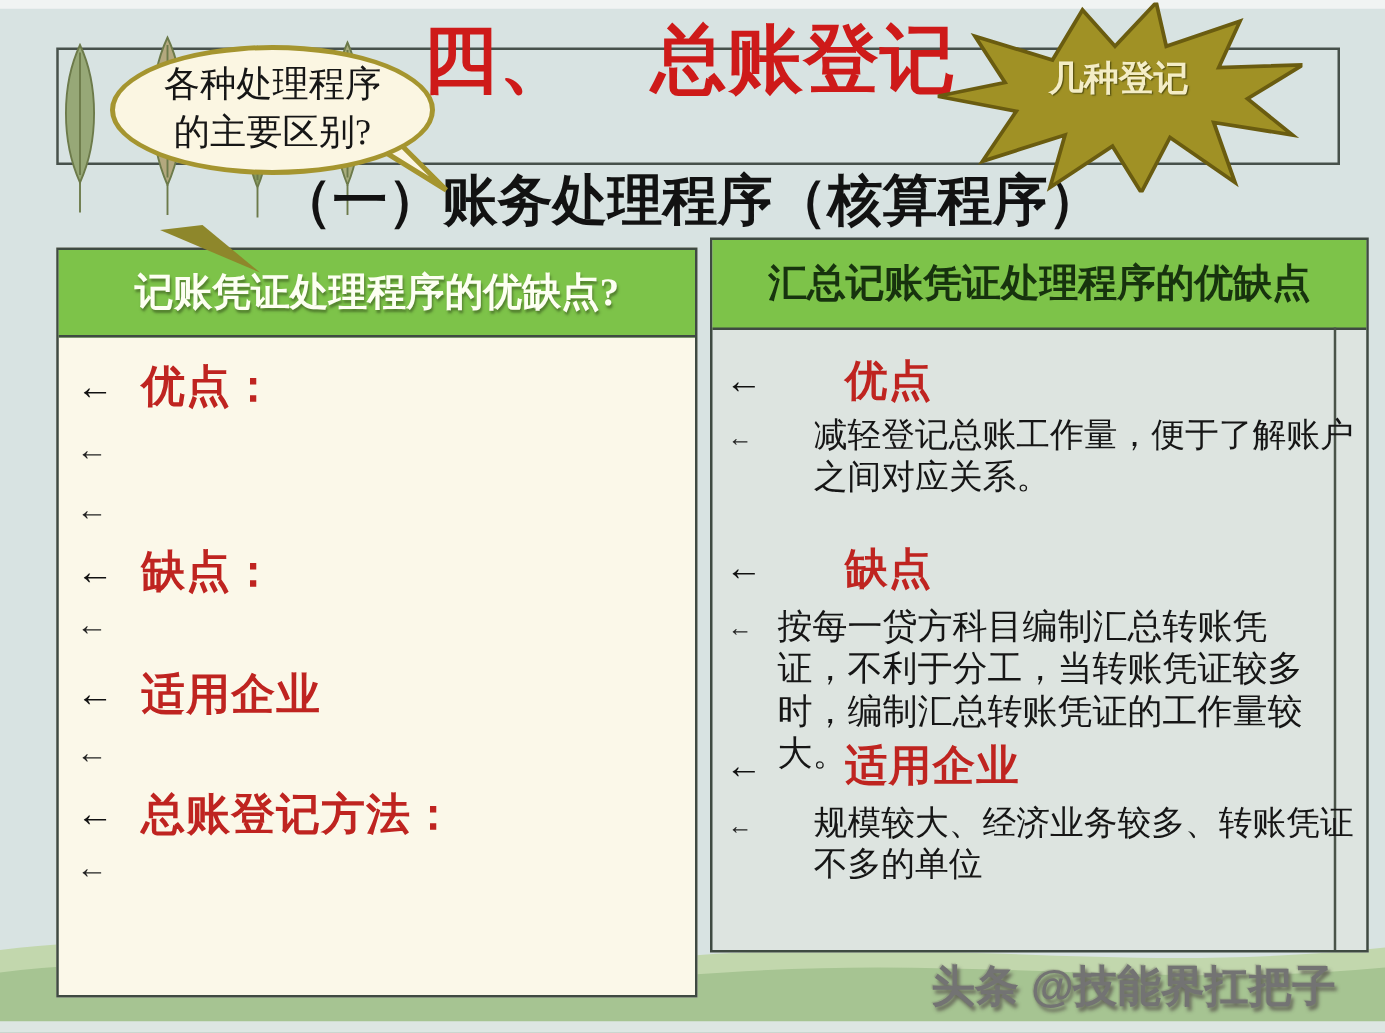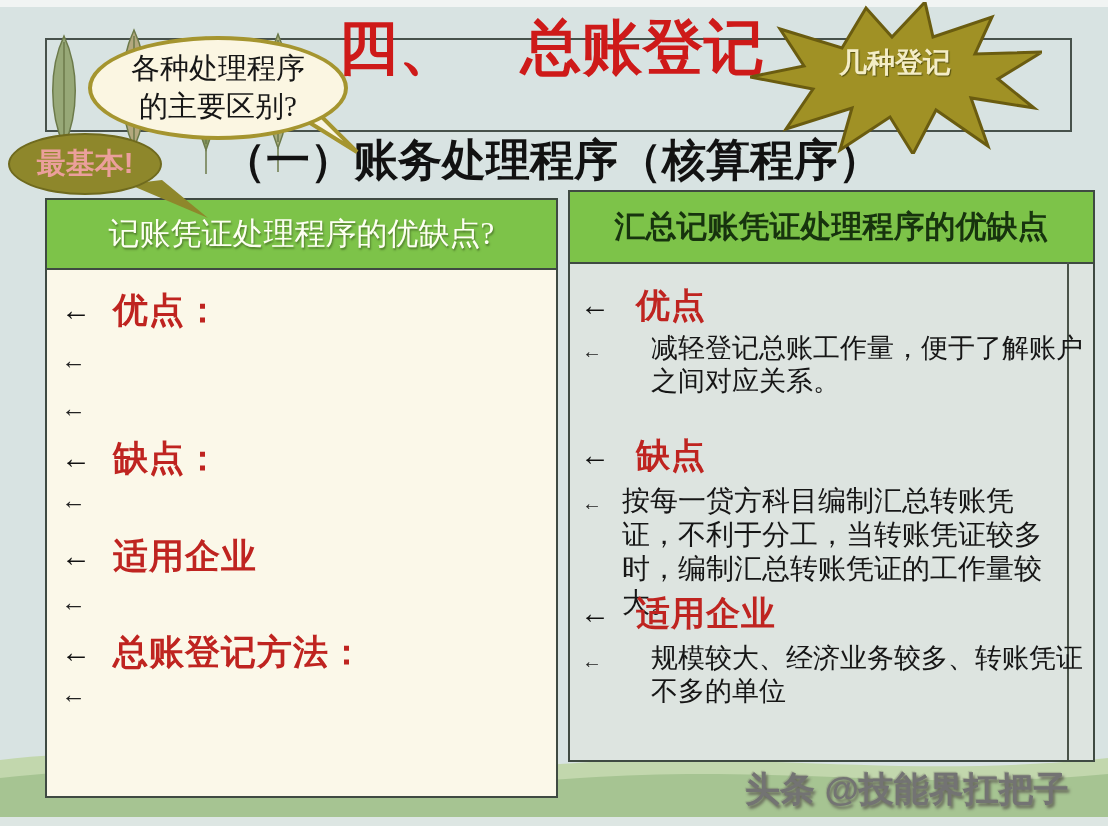--- a/index.html
+++ b/index.html
@@ -41,32 +41,32 @@
     font-size:44px;font-weight:800;color:#121212;white-space:nowrap;text-align:center;
   }
   .panel{position:absolute;border:2px solid #3f4a42;z-index:3;}
   .panel-left{left:45px;top:198px;width:509px;height:596px;background:#fbf8e9;}
   .panel-right{left:568px;top:190px;width:523px;height:568px;background:#dde4e0;}
   .panel-header{
     height:68px;background:#7dc349;border-bottom:2px solid #3f4a42;
     display:flex;align-items:center;justify-content:center;
     font-family:"Liberation Serif",serif;font-size:31px;white-space:nowrap;
   }
-  .ph-left{color:#fdfff2;font-weight:400;text-shadow:1px 2px 2px rgba(40,60,20,.5);}
+  .ph-left{color:#fdfff2;font-weight:700;text-shadow:1px 2px 2px rgba(40,60,20,.5);}
   .ph-right{color:#17330e;font-weight:700;height:70px;}
   .v-divider{position:absolute;right:24px;top:70px;bottom:0;width:2px;background:#4a5349;}
   .lrow,.rlabel,.rbody{position:absolute;display:flex;}
   .lrow{left:14px;gap:22px;align-items:center;}
   .rlabel{left:10px;gap:26px;align-items:center;}
   .rbody{left:12px;gap:20px;align-items:flex-start;}
   .arrow-bold{font-size:30px;font-weight:700;color:#111;line-height:1;}
   .arrow-thin{font-size:25px;font-weight:400;color:#222;line-height:1;}
   .arrow-sm{font-size:20px;font-weight:400;color:#222;margin-top:9px;line-height:1;}
   .red-label{font-size:35px;font-weight:800;color:#bf2420;letter-spacing:1px;white-space:nowrap;line-height:1;}
-  .red-label-r{font-size:34px;font-weight:800;color:#bf2420;letter-spacing:1px;white-space:nowrap;line-height:1;}
+  .red-label-r{font-size:34px;font-weight:800;color:#bf2420;letter-spacing:1px;white-space:nowrap;line-height:1;margin-left:40px;}
   .body-text{width:445px;color:#161616;line-height:1.22;}
   .bt-lg{font-size:27px;margin-left:29px;}
   .bt-md{font-size:28px;}
   .watermark{
     position:absolute;left:745px;top:766px;z-index:5;white-space:nowrap;
     font-size:35px;font-weight:800;color:#737373;
     text-shadow:2px 3px 3px rgba(100,100,88,.9), -1px -1px 1px rgba(120,120,110,.4);
   }
 </style>
 </head>
@@ -108,23 +108,20 @@
   <svg class="burst" width="292" height="152" viewBox="0 0 292 152">
     <polygon points="0,75 54,64 30,27 92,46 116,6 142,35 175,0 183,35 242,15 225,52 292,50 248,77 284,106 221,96 238,144 186,108 163,152 140,115 90,148 102,106 36,127 63,87" fill="#a09125" stroke="#6a5c10" stroke-width="3"></polygon>
   </svg>
   <div class="burst-text">
     <div>几种登记</div>
   </div>
 
   <svg class="basic-tail" width="85" height="42" viewBox="0 0 85 42">
     <polygon points="0,4 80,38 34,0" fill="#8e872b"></polygon>
   </svg>
-  <div class="basic-bubble">
-    <span>最基本!</span>
-  </div>
 
   <div class="subtitle">（一）账务处理程序（核算程序）</div>
 
   <div class="panel panel-left">
     <div class="panel-header ph-left">记账凭证处理程序的优缺点?</div>
 
     <div class="lrow" style="top:92px">
       <span class="arrow-bold">←</span>
       <span class="red-label">优点：</span>
     </div>

